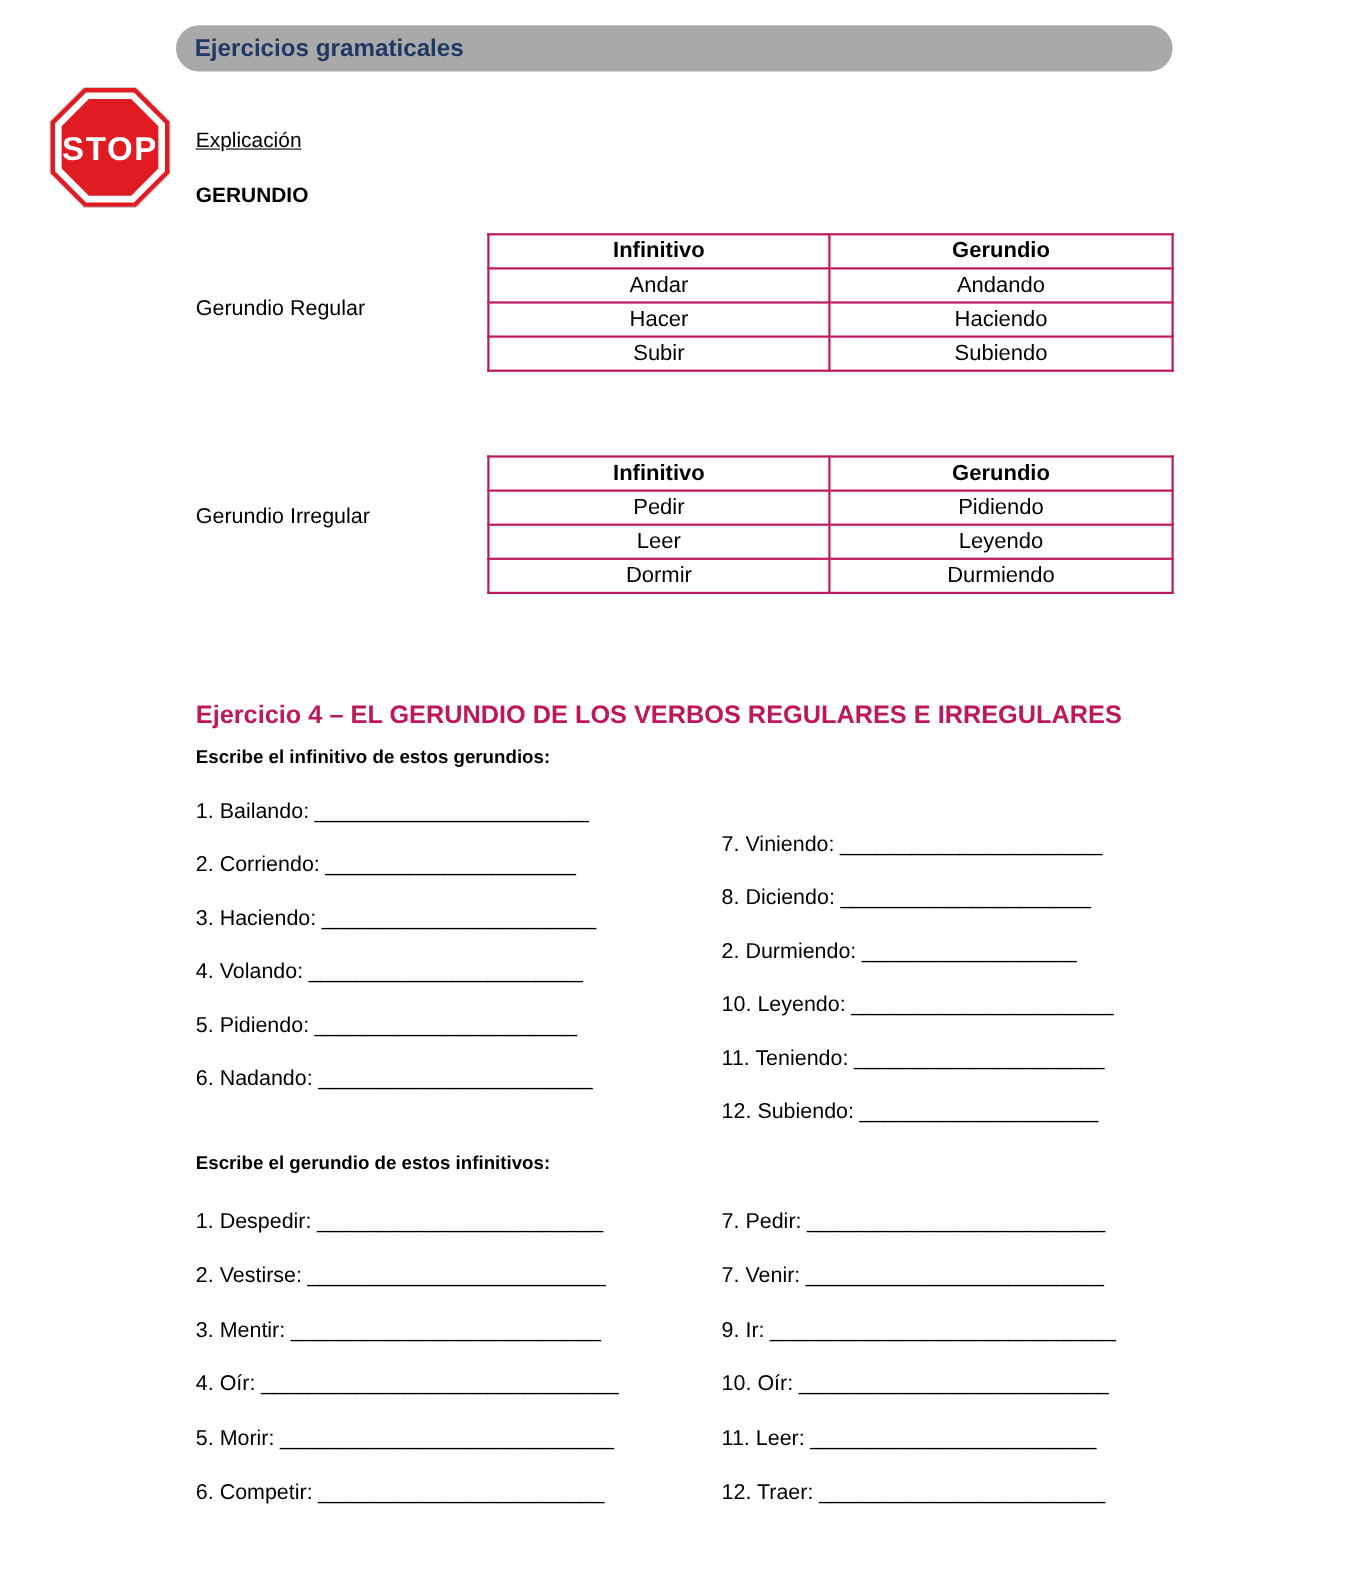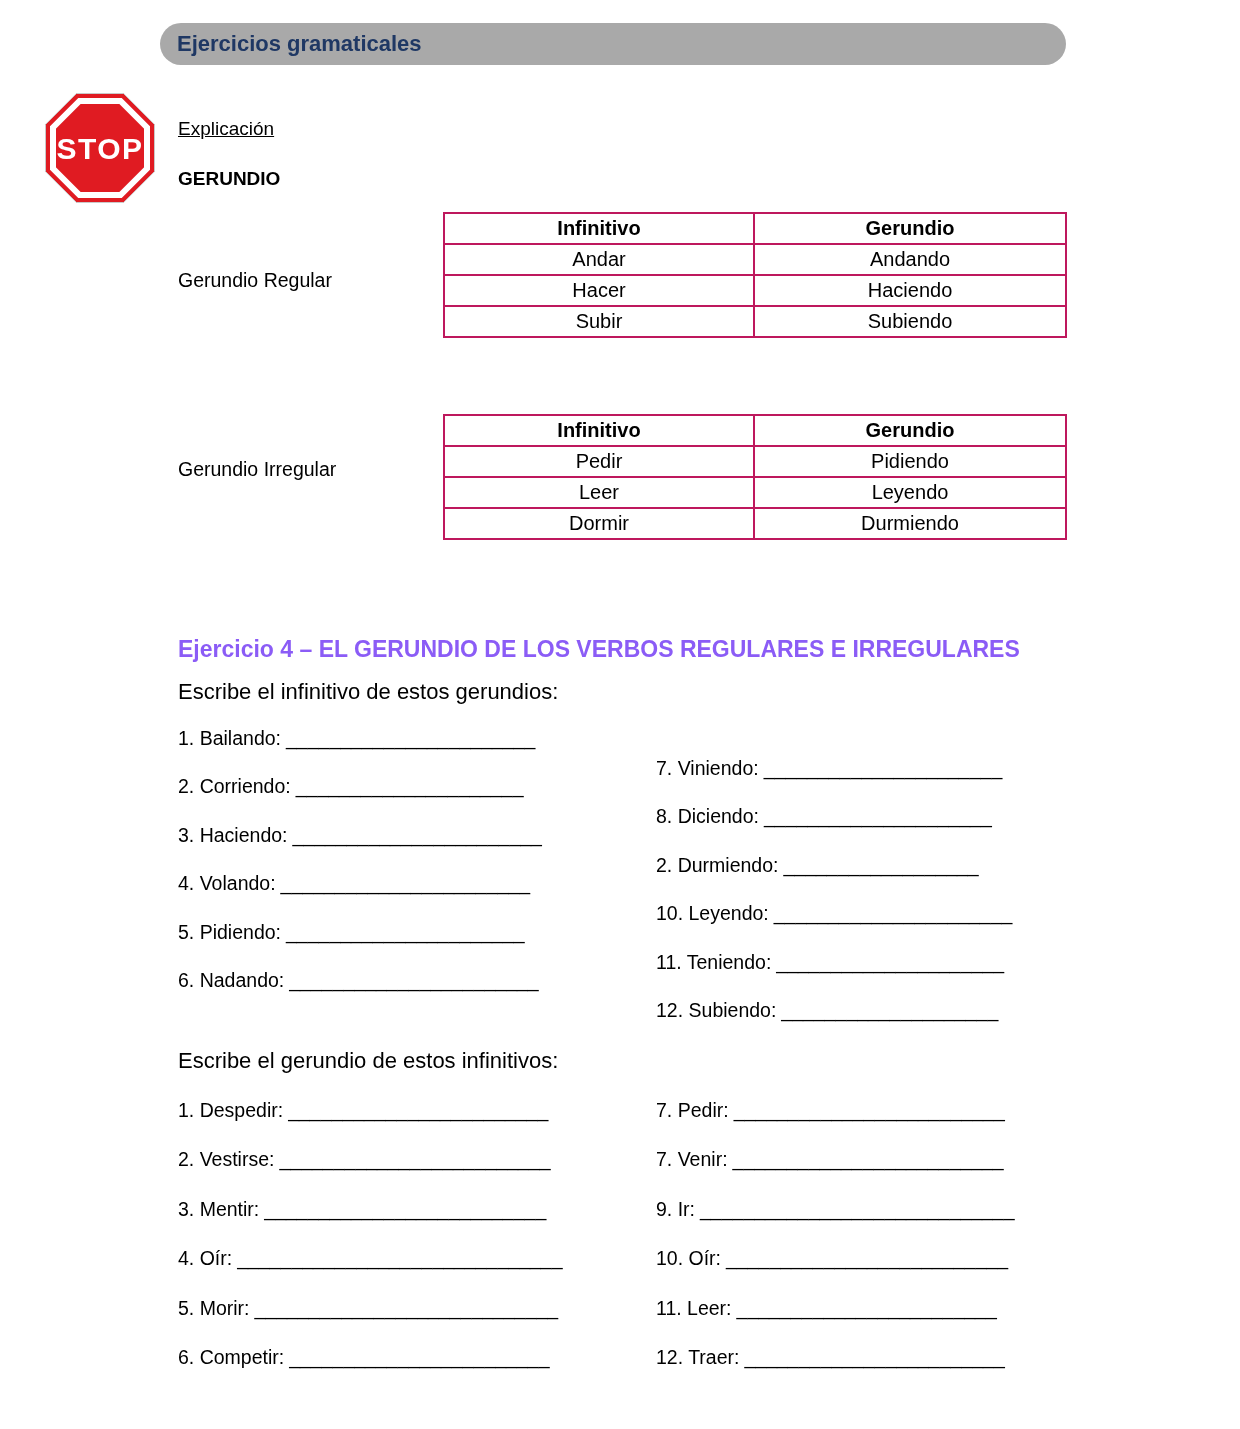--- a/index.html
+++ b/index.html
@@ -10,43 +10,43 @@
   }
   
   .header-bar{
     position:absolute;left:160px;top:23px;width:906px;height:42px;
     background:#a9a9a9;display:flex;align-items:center;border-radius:21px;
   }
   .header-bar .title{
     font-weight:bold;font-size:22px;color:#1f3864;padding-left:17px;
   }
   
-  .stop-wrap{position:absolute;left:43px;top:91px;width:114px;height:114px;}
+  .stop-wrap{position:absolute;left:43px;top:77px;width:114px;height:114px;}
   
   .explicacion{position:absolute;left:178px;top:118px;font-size:19px;text-decoration:underline;}
   .gerundio-heading{position:absolute;left:178px;top:168px;font-size:19px;font-weight:bold;}
   .side-label{position:absolute;left:178px;font-size:19.5px;}
   .side-label.regular{top:269px;}
   .side-label.irregular{top:458px;}
   
   table.verbs{
     position:absolute;left:443px;width:622px;border-collapse:collapse;table-layout:fixed;
     font-size:20px;
   }
   table.verbs.t1{top:212px;}
   table.verbs.t2{top:414px;}
   table.verbs td{
     border:2px solid #be185d;height:29px;text-align:center;vertical-align:middle;
     padding:0;white-space:nowrap;
   }
   table.verbs td.hdr{font-weight:bold;}
   table.verbs b{font-weight:400;}
   
-  .ex-title{position:absolute;left:178px;top:636px;font-size:23px;font-weight:bold;color:#8b5cf6;white-space:nowrap;}
-  .instruction{position:absolute;left:178px;font-size:22px;white-space:nowrap;}
+  .ex-title{position:absolute;left:178px;top:636px;font-size:23px;font-weight:bold;color:#be185d;white-space:nowrap;}
+  .instruction{position:absolute;left:178px;font-size:17px;white-space:nowrap;font-weight:bold;}
   .instruction.ins1{top:679px;}
   .instruction.ins2{top:1048px;}
   .col{position:absolute;white-space:nowrap;}
   .col .item{height:48.4px;font-size:19.5px;}
   .col.p2 .item{height:49.4px;}
   .col.p1l{left:178px;top:727px;}
   .col.p1r{left:656px;top:727px;margin-top:30px;}
   .col.p2l{left:178px;top:1099px;}
   .col.p2r{left:656px;top:1099px;}
   .item .blank{margin-left:5px;}

